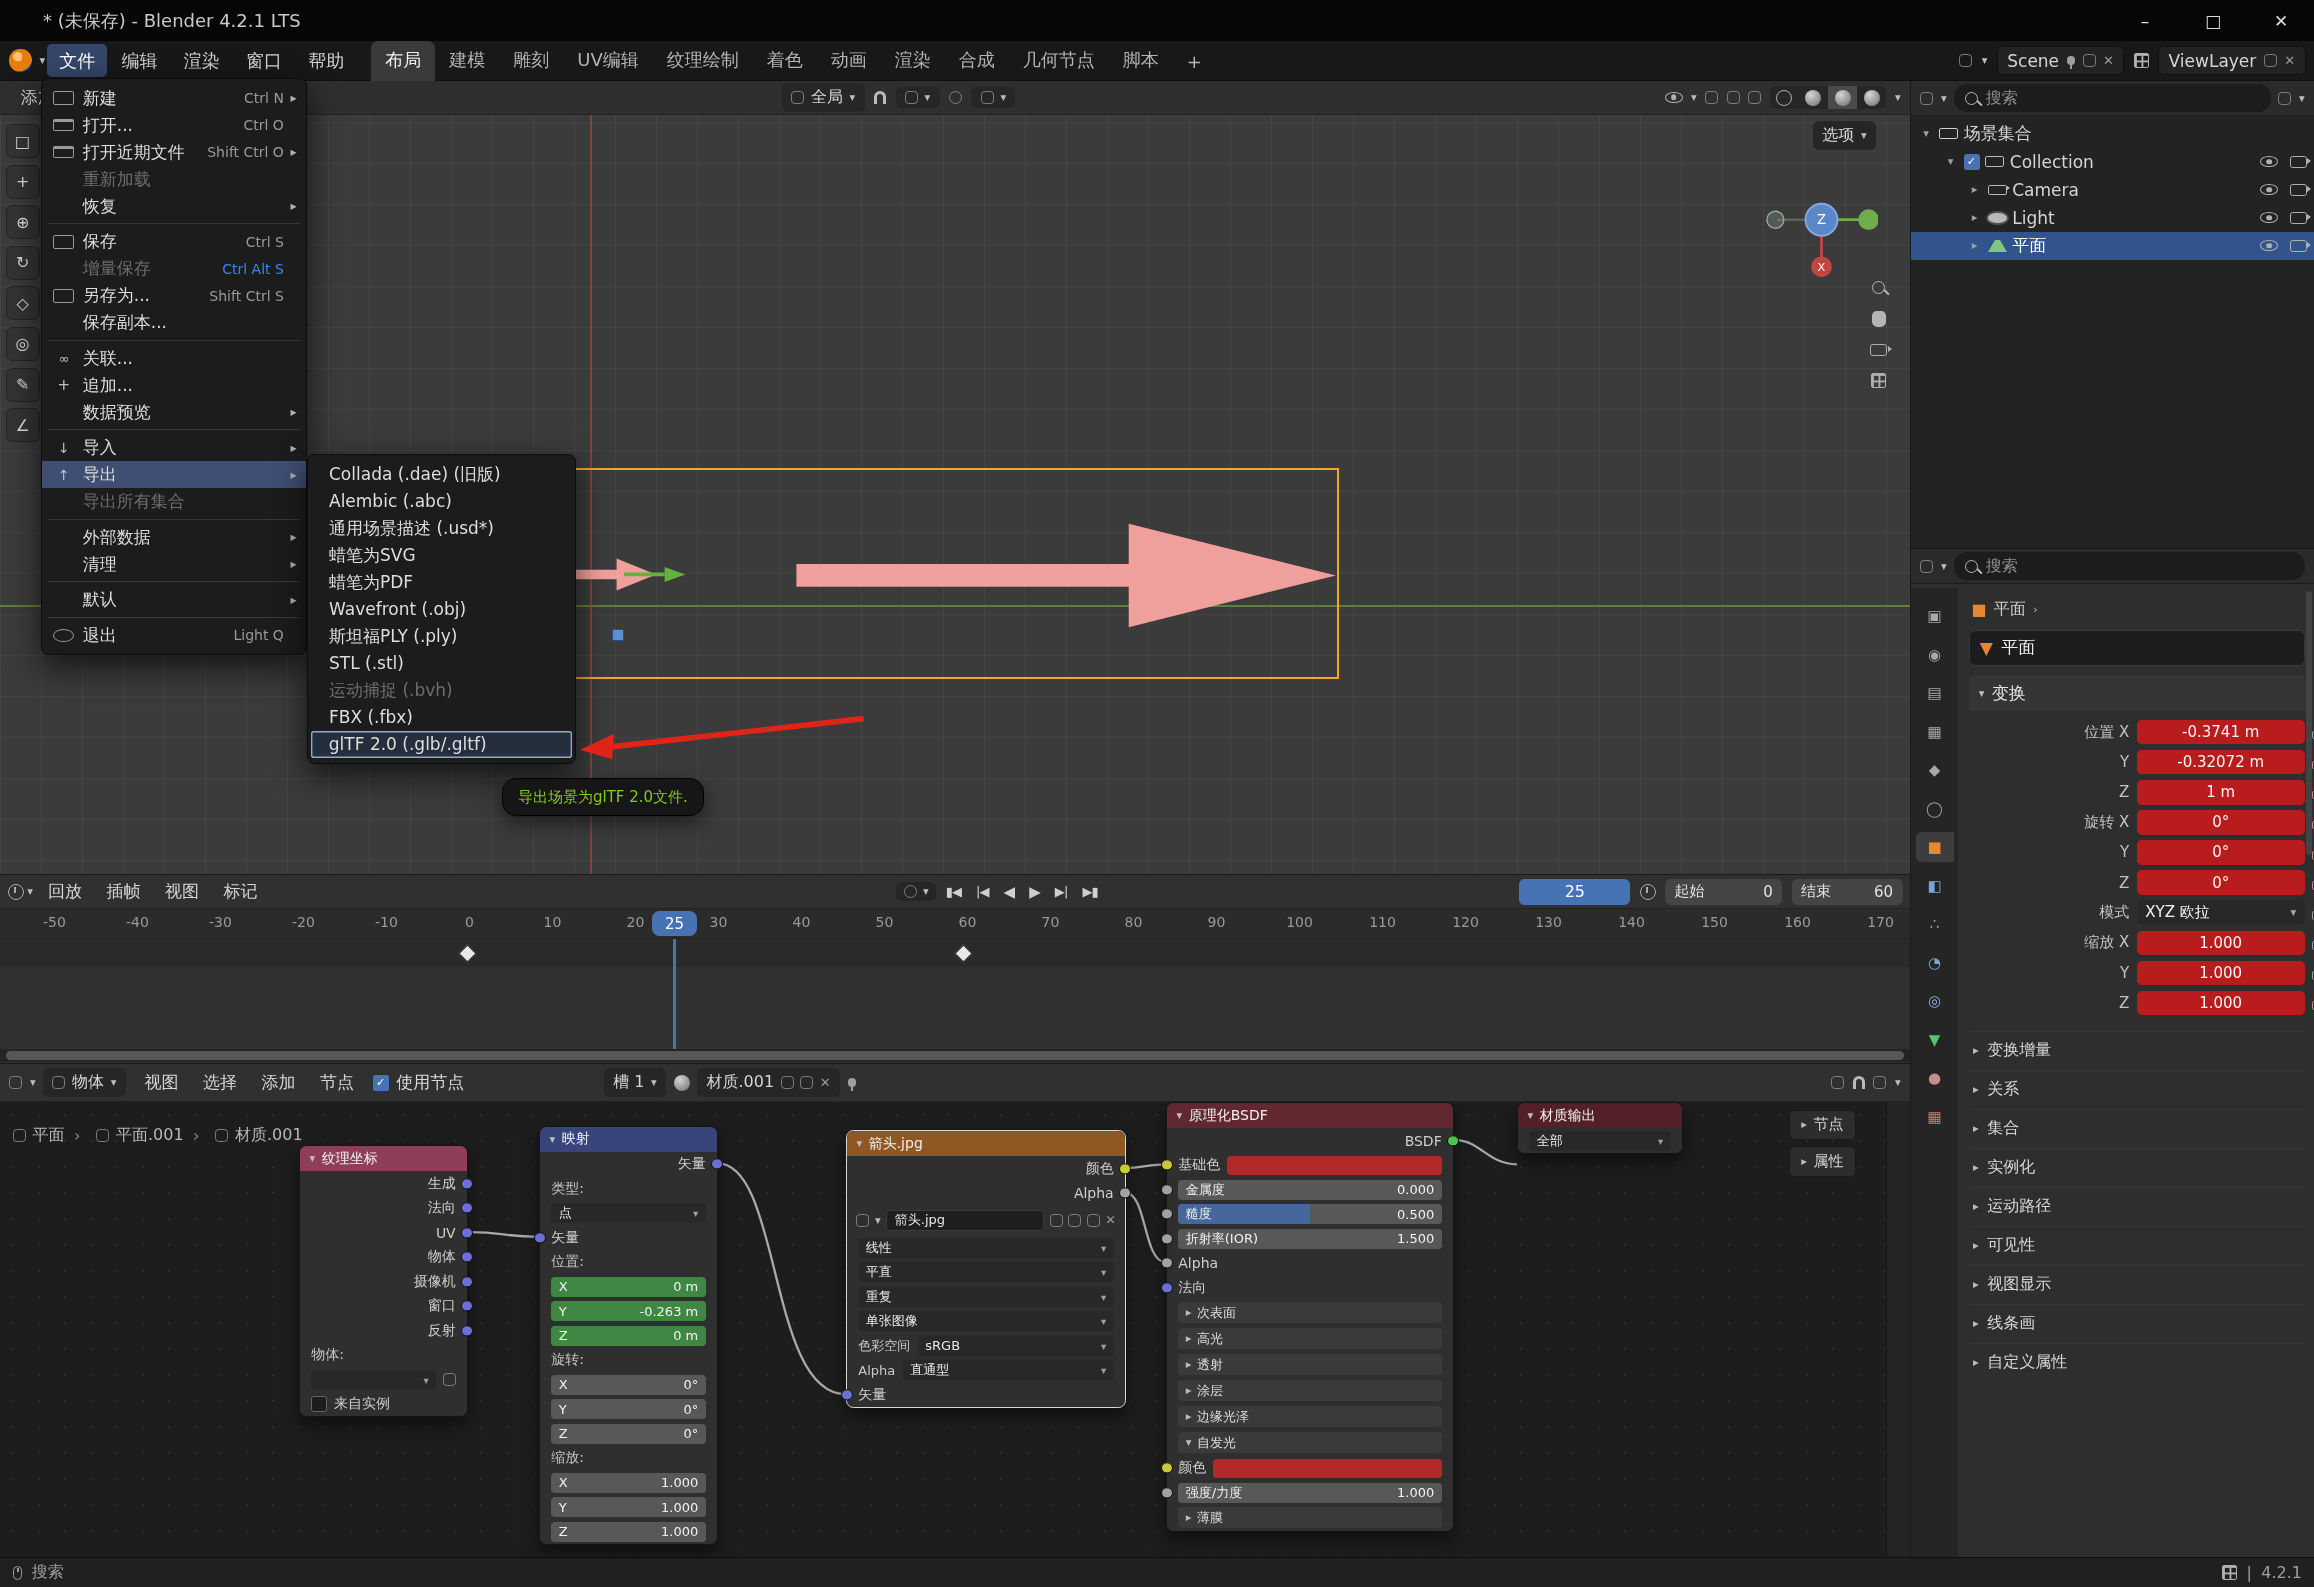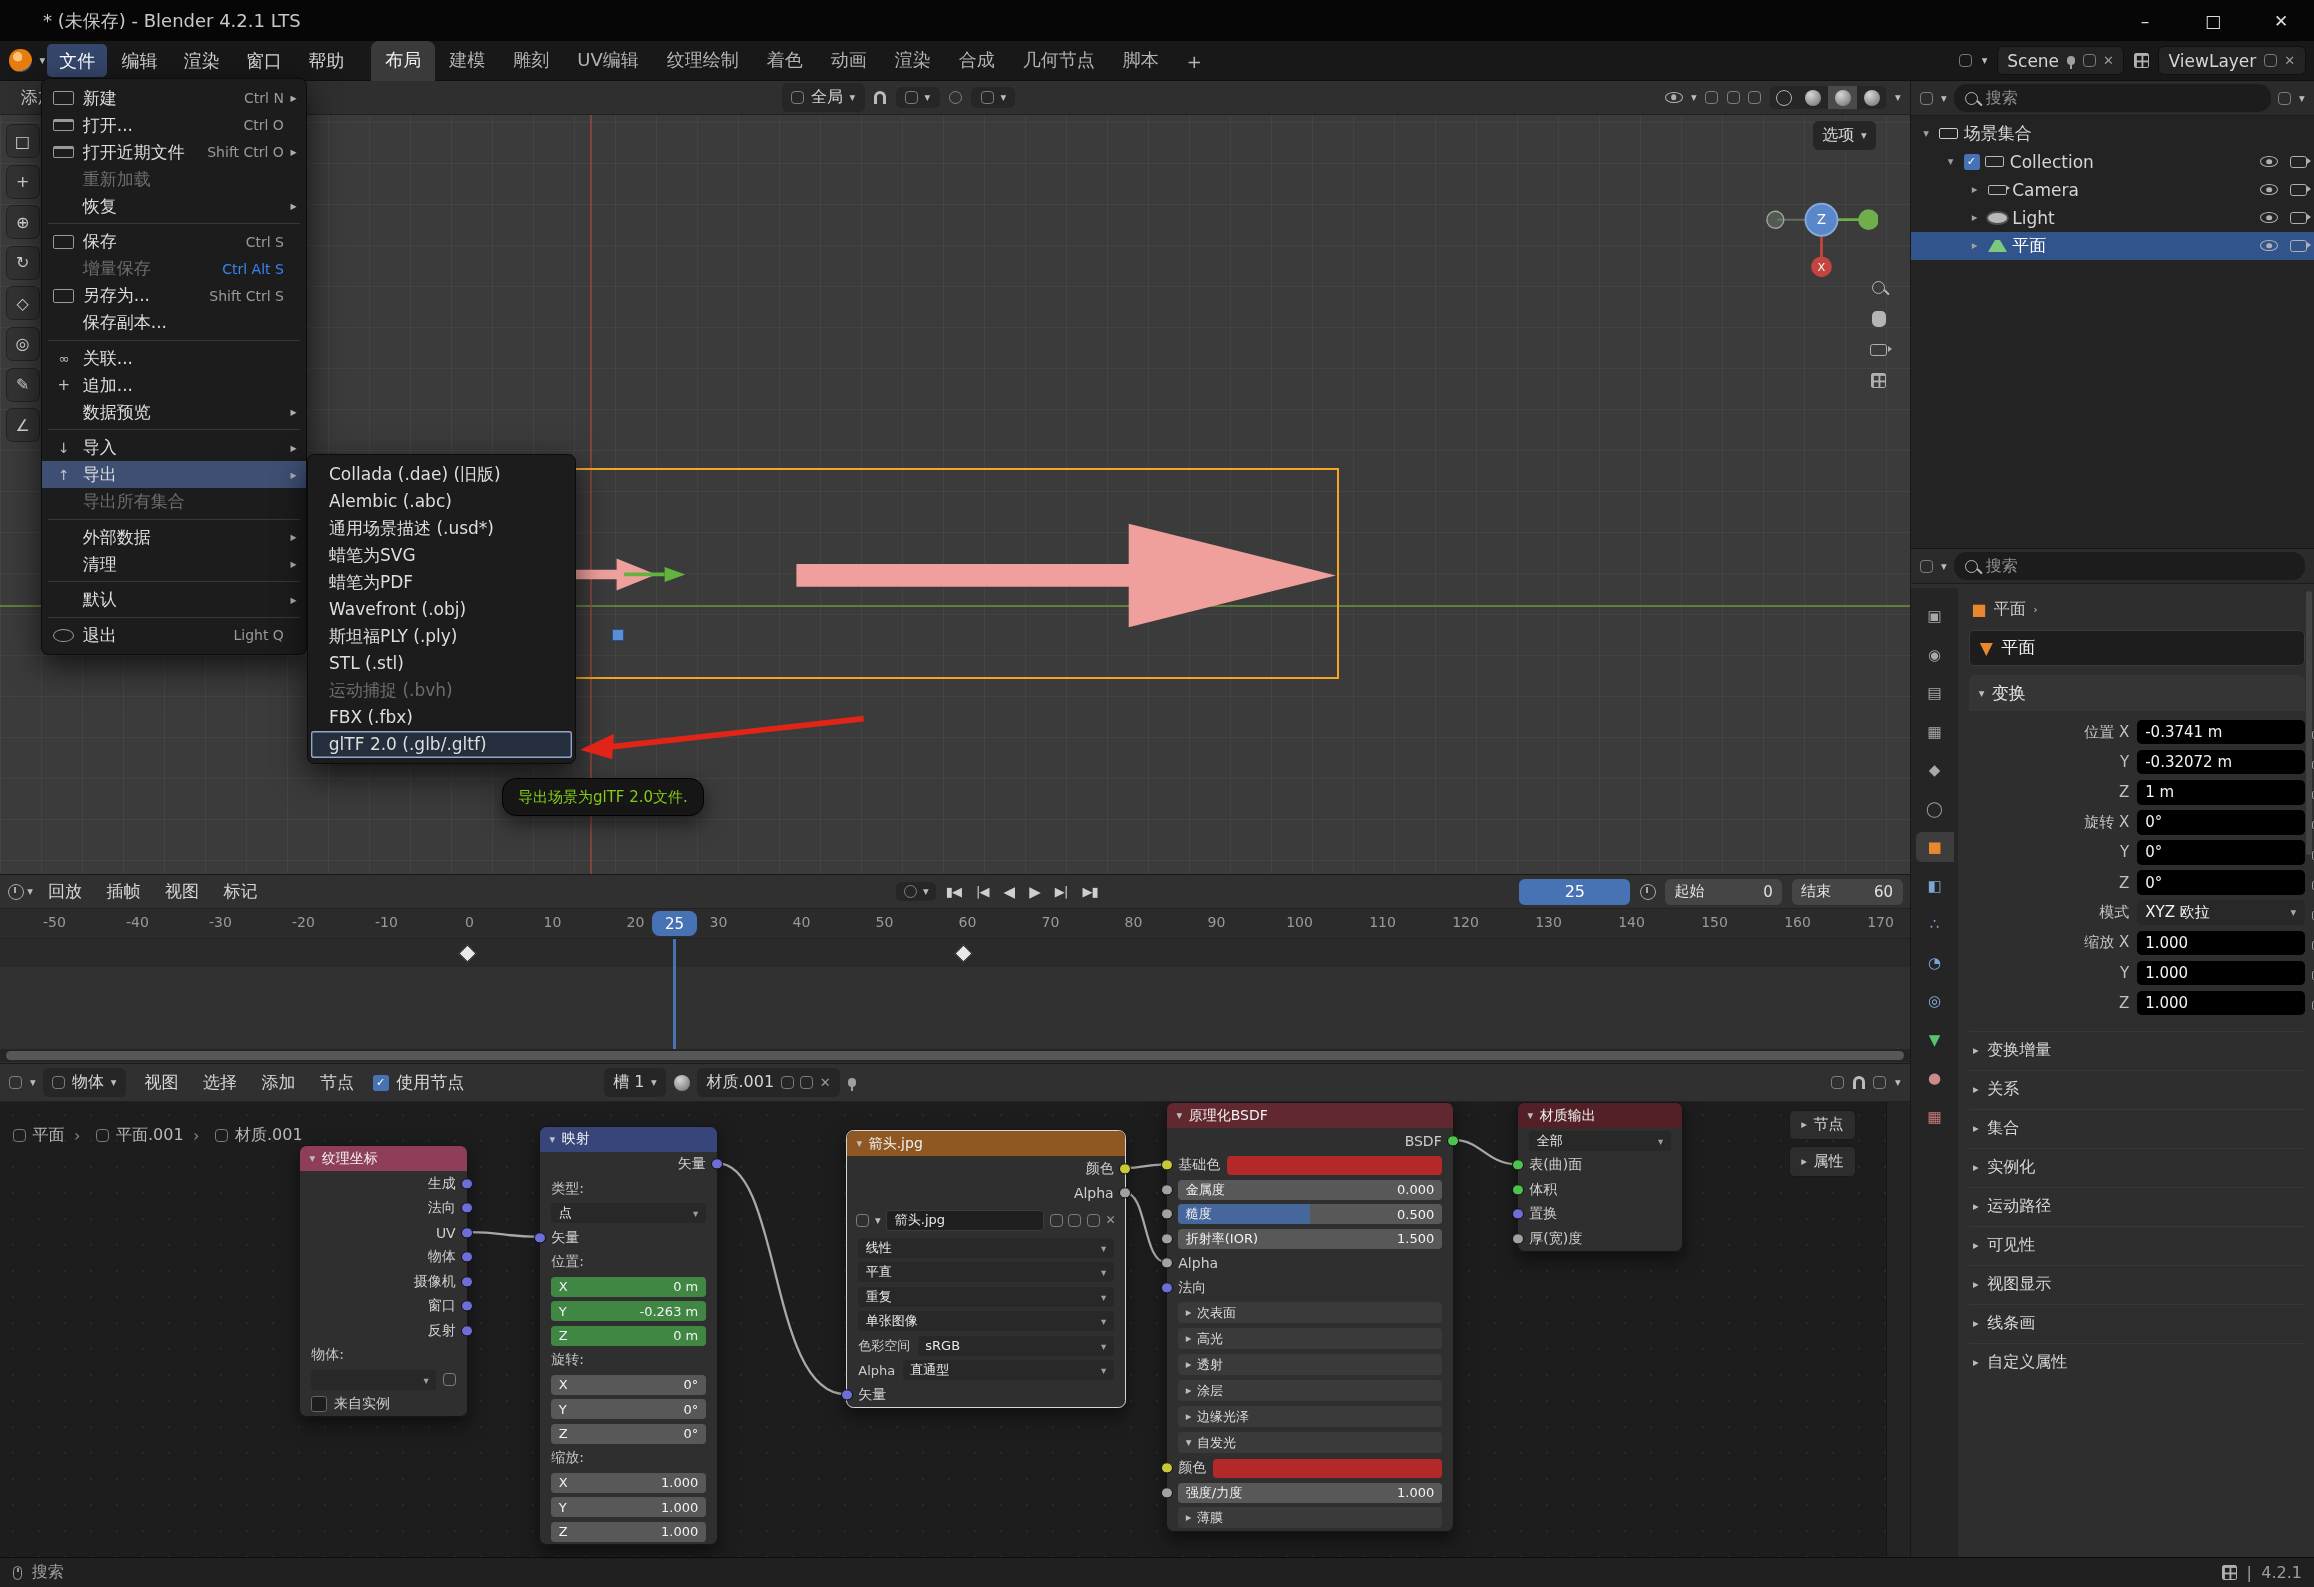--- a/index.html
+++ b/index.html
@@ -125,21 +125,21 @@
 #properties{position:absolute;left:1911px;top:549px;width:403px;height:1008px;background:#2e2e2e}
 #prop-tabs{position:absolute;left:0;top:39px;bottom:0;width:47px;background:#252525;display:flex;flex-direction:column;align-items:center;padding-top:13px;gap:8.5px}
 .ptab{width:38px;height:30px;display:flex;align-items:center;justify-content:center;border-radius:5.6px 0 0 5.6px;font-size:15px}
 .ptab.active{background:#3d3d3d}
 #prop-body{position:absolute;left:47px;top:39px;right:0;bottom:0;padding:7.5px 9.4px 0 11.3px;overflow:hidden}
 .crumb{display:flex;align-items:center;gap:7.5px;color:#cfcfcf;font-size:16px;padding:3.8px 1.9px 9.4px}
 .name-field{display:flex;align-items:center;gap:8.5px;background:#1d1d1d;border:0.9px solid #3a3a3a;border-radius:5.6px;padding:5.6px 9.4px;font-size:17px;color:#efefef}
 .psec-head{display:flex;align-items:center;gap:7.5px;background:#353535;border-radius:5.6px 5.6px 0 0;padding:6.6px 9.4px;margin-top:9.4px;font-size:17px;color:#e4e4e4}
 .trow{display:flex;align-items:center;gap:7.5px;padding:2.8px 1.9px}
 .trow .tl{width:158px;text-align:right;color:#c3c3c3;font-size:15px;flex:none}
-.tfield{width:168px;background:#000000;border-radius:4.7px;height:24.5px;display:flex;align-items:center;justify-content:flex-start;padding:0 8.5px;font-size:15px;color:#f4f4f4;flex:none}
+.tfield{width:168px;background:#b91c1c;border-radius:4.7px;height:24.5px;display:flex;align-items:center;justify-content:center;padding:0 8.5px;font-size:15px;color:#f4f4f4;flex:none}
 .trow.t-dropdown .tfield{background:#282828;justify-content:space-between}
 .trow.t-dropdown .tfield::after{content:"▾";font-size:11.3px;color:#aaa}
 .sec-row{display:flex;align-items:center;gap:8.5px;padding:8.5px 3.8px;border-top:0.9px solid #383838;font-size:16px;color:#d8d8d8}
 .prop-scroll{position:absolute;right:1.9px;top:42px;width:6.6px;height:264px;background:#555;border-radius:3.8px;opacity:.55}
 
 
 #timeline{position:absolute;left:0;top:874px;width:1911px;height:189px;background:#303030;border-top:1.9px solid #191919;border-right:1.9px solid #191919}
 #tl-header{height:34px;background:#303030;border-bottom:0.9px solid #222;display:flex;align-items:center;gap:3.8px;padding:0 7.5px;position:relative}
 #tl-transport{position:absolute;left:896px;display:flex;align-items:center;gap:3.8px}
 .tp-btn{padding:2.8px 5.6px;color:#cfcfcf;font-size:13px;letter-spacing:-0.9px}
@@ -1312,42 +1312,20 @@
     <div class="node" style="left:1517px;top:0;width:166px">
       <div class="nhead nh-out">
           <span class="caret">▾</span>
           <span>材质输出</span>
         </div>
       <div class="nrow">
           <span class="ndrop">
             <span>全部</span>
           </span>
         </div>
-      <div>
-
-          <div class="nrow">
-            <span class="sk in shader"></span>
-            <span>表(曲)面</span>
-          </div>
-
-          <div class="nrow">
-            <span class="sk in shader"></span>
-            <span>体积</span>
-          </div>
-
-          <div class="nrow">
-            <span class="sk in vector"></span>
-            <span>置换</span>
-          </div>
-
-          <div class="nrow">
-            <span class="sk in value"></span>
-            <span>厚(宽)度</span>
-          </div>
-        </div>
     </div>
 
     <div id="side-tabs">
 
         <div class="side-tab">
           <span class="caret">▸</span>
           <span>节点</span>
         </div>
 
         <div class="side-tab">

